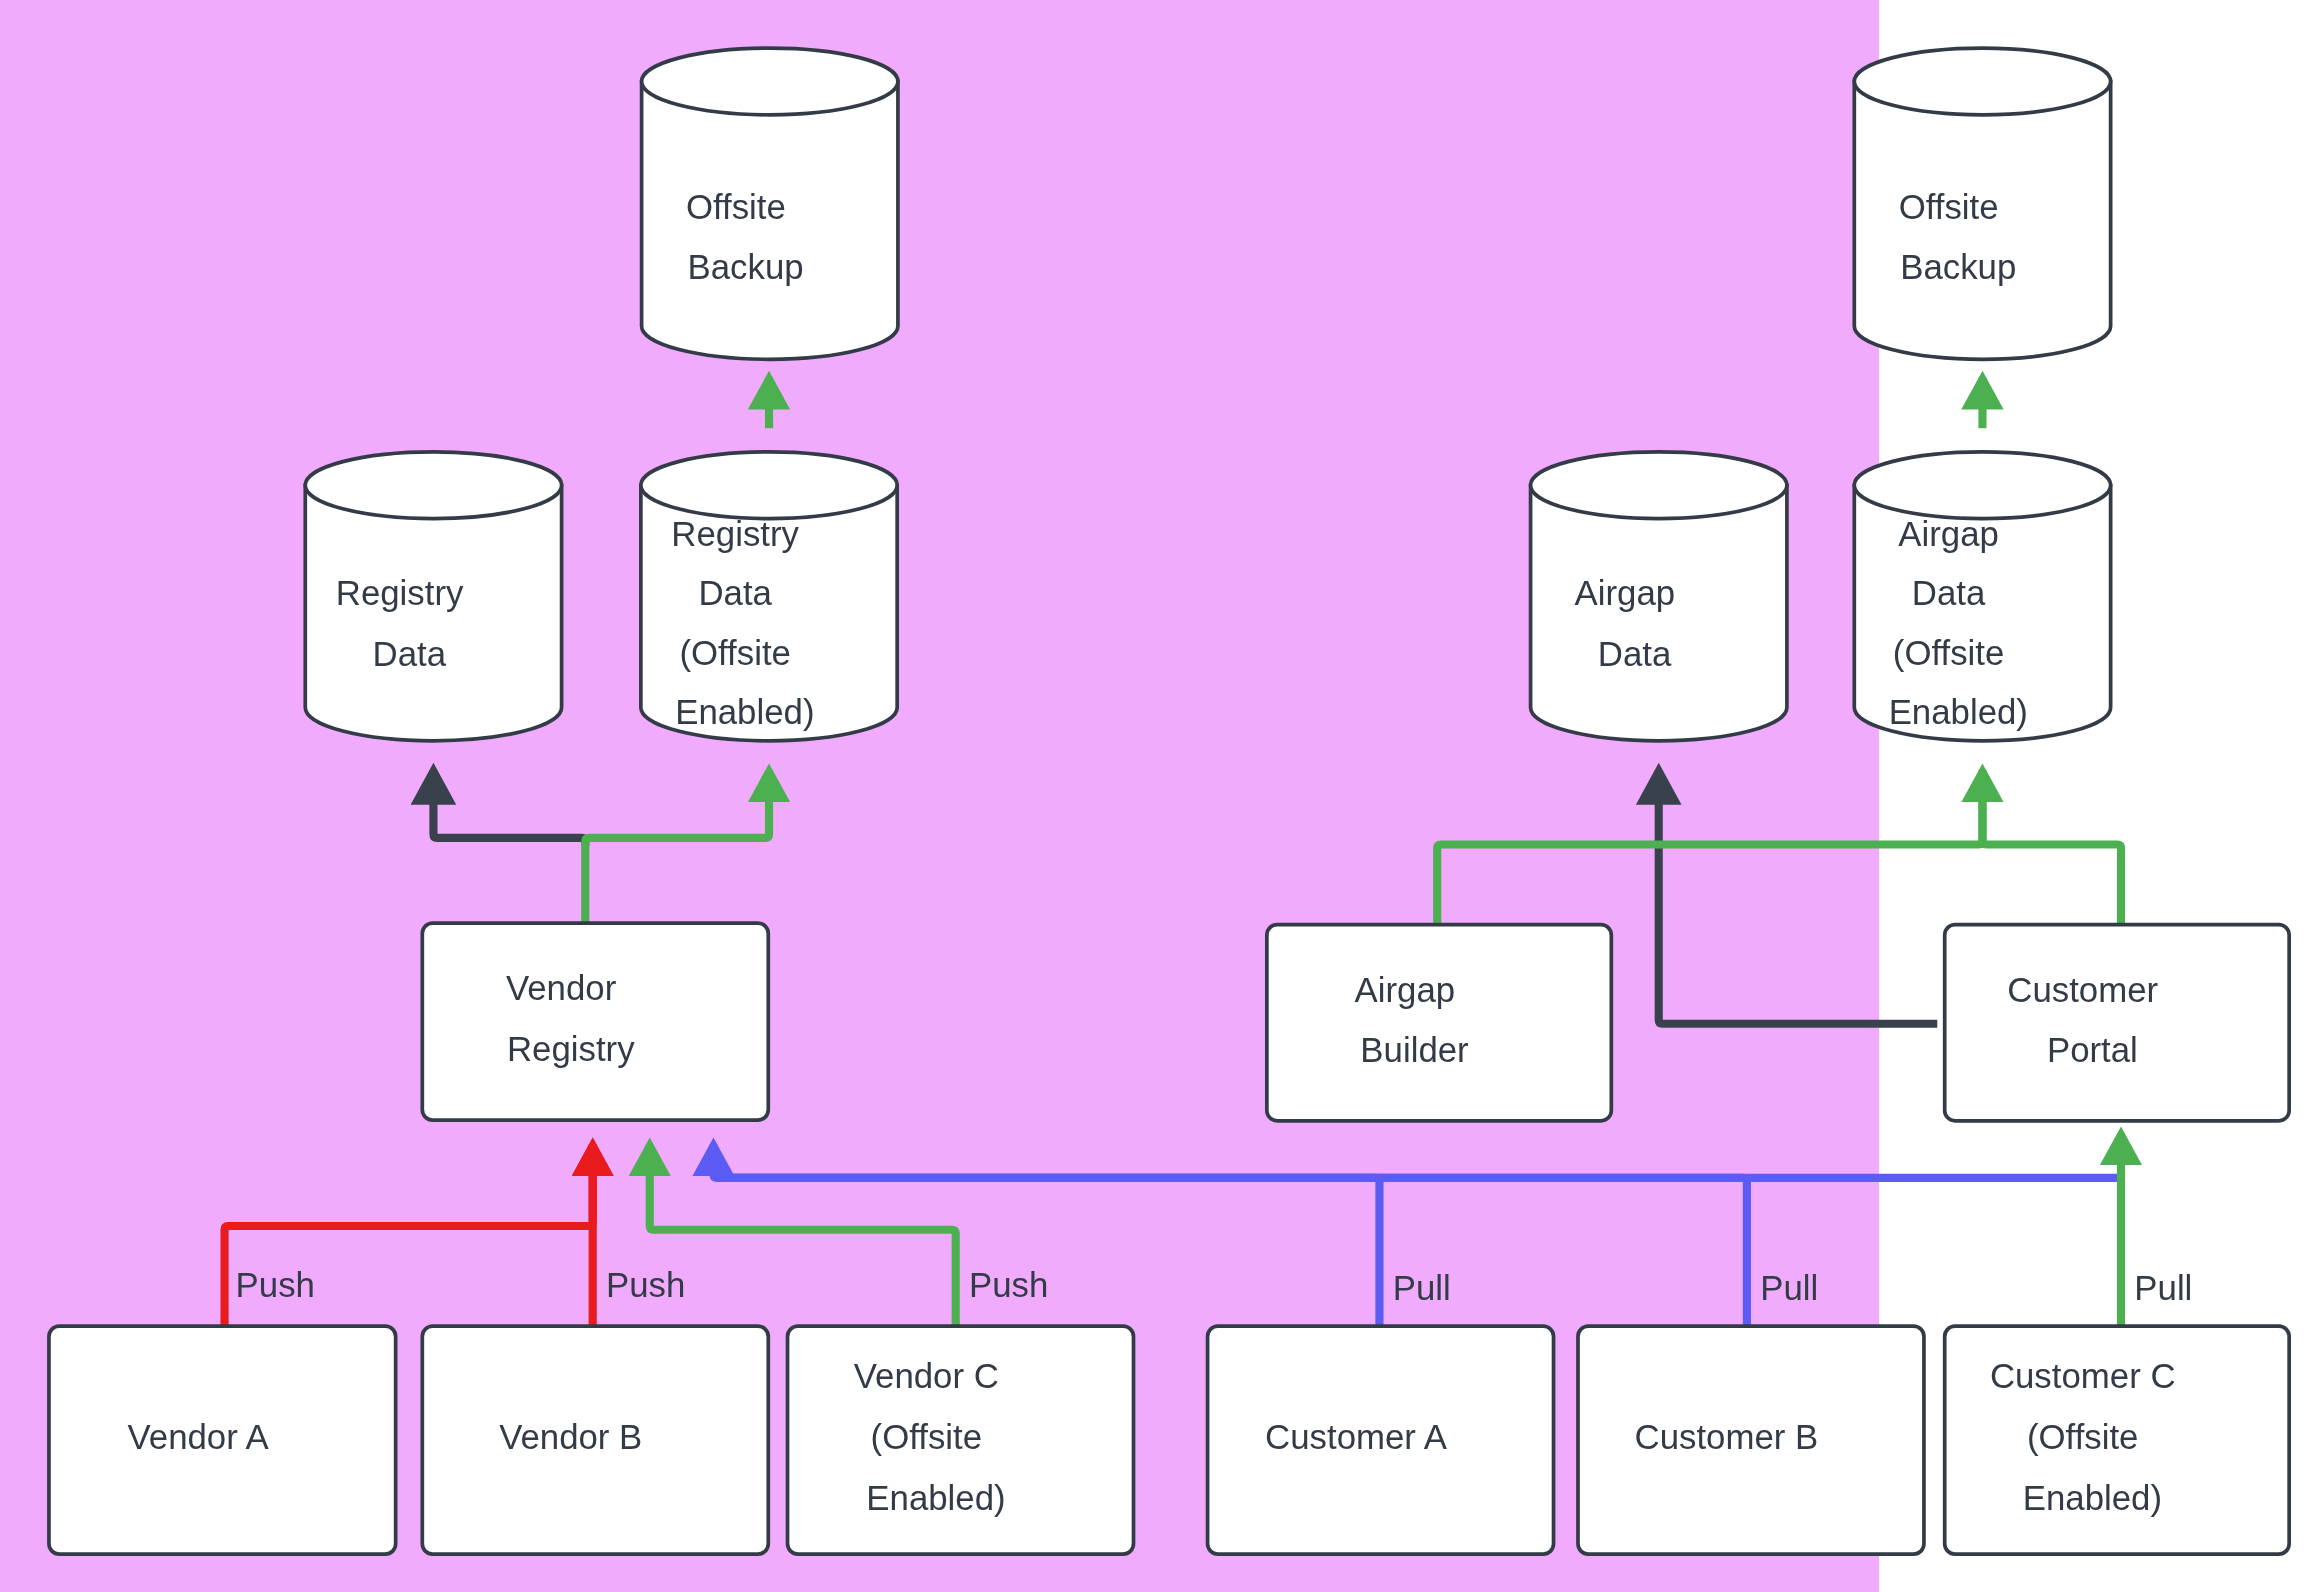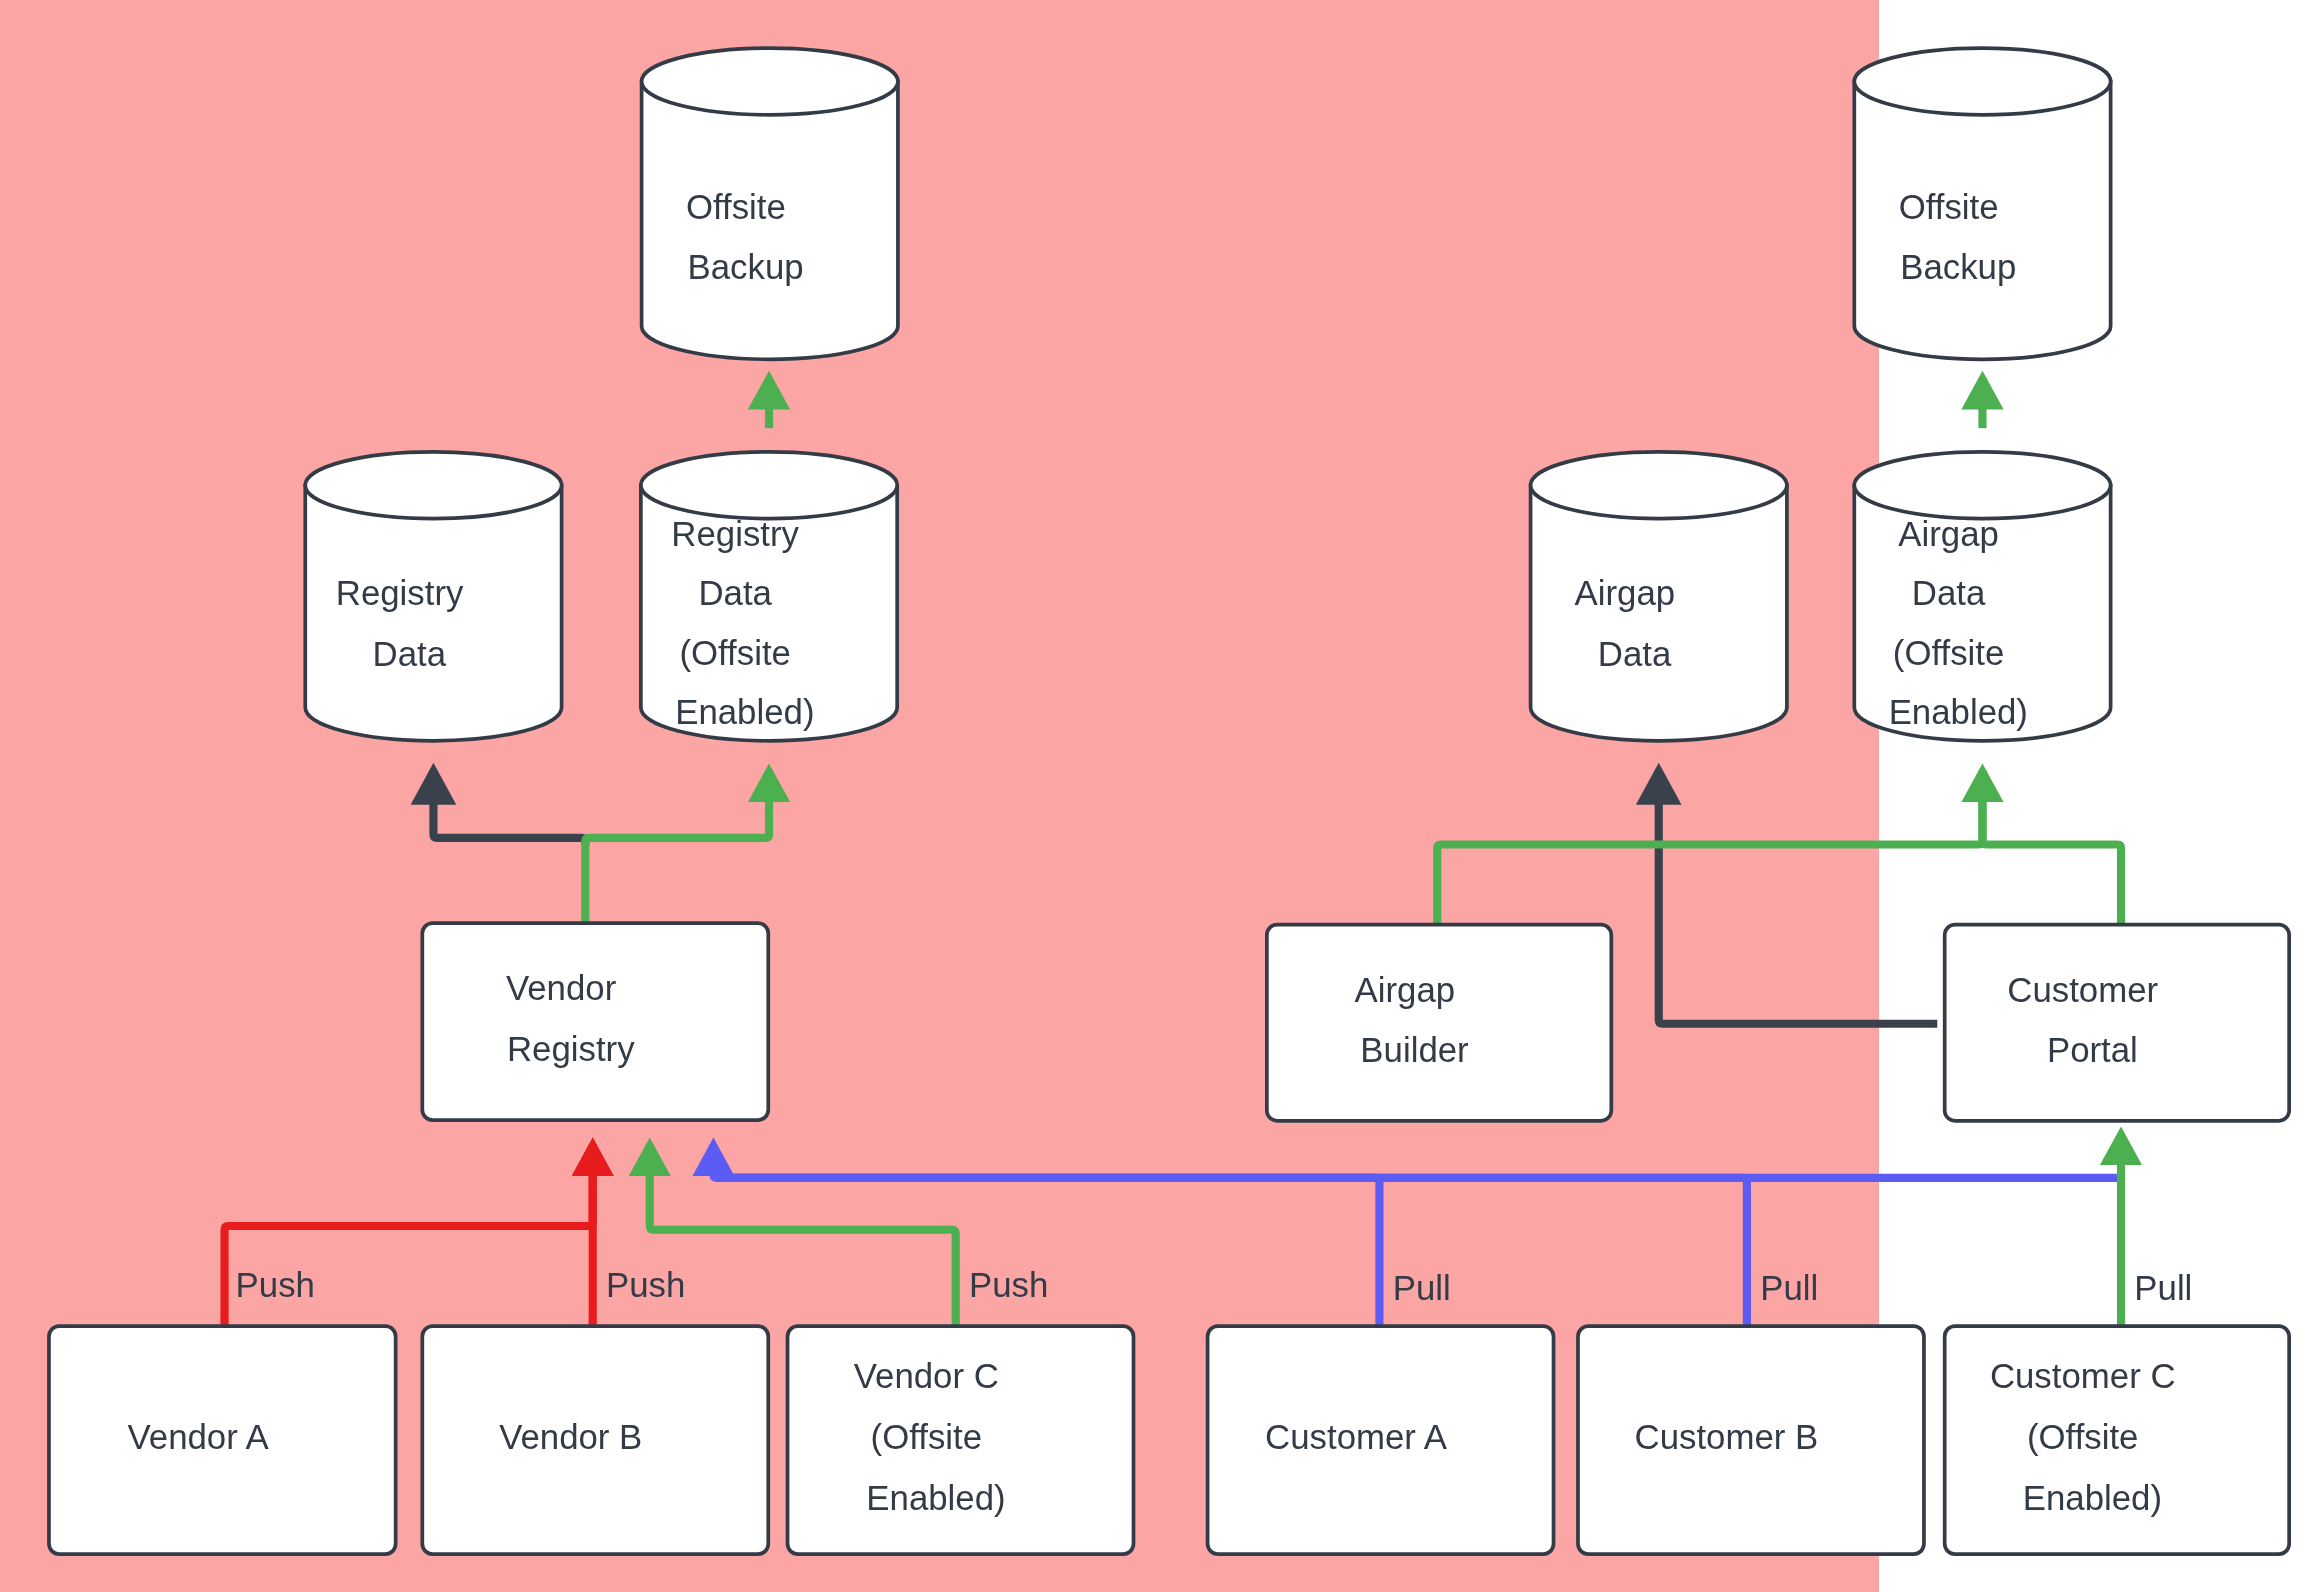--- a/index.html
+++ b/index.html
@@ -10,21 +10,21 @@
   body {
     width: 2307px;
     height: 1592px;
     font-family: "Liberation Sans", sans-serif;
     overflow: hidden;
   }
   #diagram-root {
     position: relative;
     width: 1879px;
     height: 1592px;
-    background: #fca5a5;
+    background: #f0abfc;
   }
   svg#diagram-canvas {
     position: absolute;
     top: 0;
     left: 0;
     width: 2307px;
     height: 1592px;
     display: block;
   }
   .node-label {

